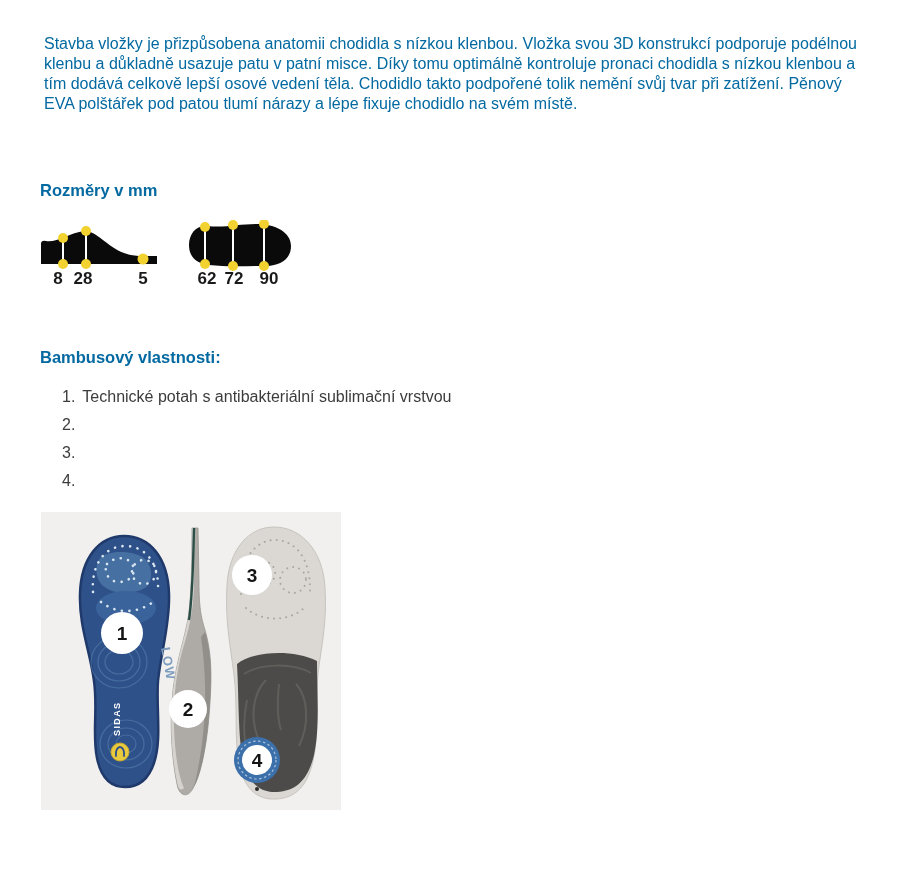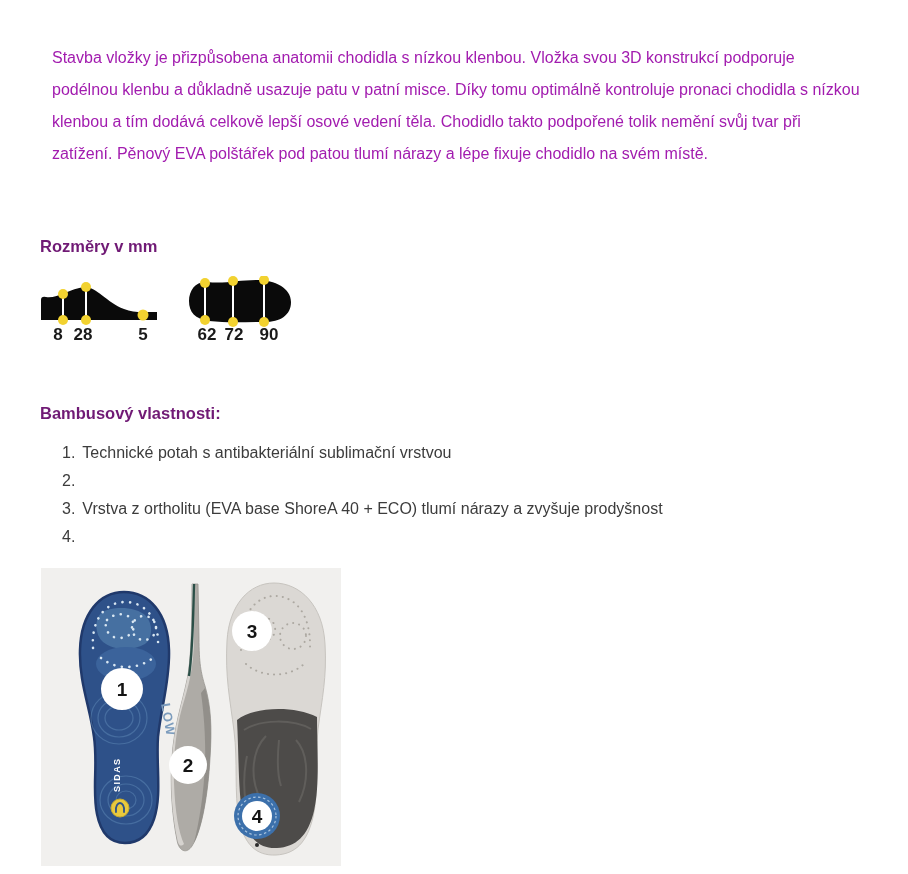--- a/index.html
+++ b/index.html
@@ -8,32 +8,32 @@
     position: relative;
     width: 908px;
     height: 874px;
     background: #ffffff;
     font-family: "Liberation Sans", "DejaVu Sans", sans-serif;
     color: #3c3c3c;
     padding: 30px 35px 0 40px;
     overflow: hidden;
   }
   .intro {
-    margin: 12px;
+    margin: 4px;
     max-width: 838px;
     font-size: 16px;
-    line-height: 32px;
-    color: #a21caf;
+    line-height: 20px;
+    color: #0369a1;
   }
   .section-heading {
     margin: 0;
     font-size: 16.5px;
     line-height: 20px;
     font-weight: 700;
-    color: #701a75;
+    color: #0369a1;
   }
   #dim-heading { margin-top: 66px; }
   #feat-heading { margin-top: 59px; }
   .diagrams {
     margin-top: 20px;
     display: flex;
     align-items: flex-start;
     gap: 22px;
   }
   .diagram-label {
@@ -132,21 +132,20 @@
   <ul class="features-list">
     <li class="feature-item">
       <span>1.</span>
       <span>Technické potah s antibakteriální sublimační vrstvou</span>
     </li>
     <li class="feature-item">
       <span>2.</span>
     </li>
     <li class="feature-item">
       <span>3.</span>
-      <span>Vrstva z ortholitu (EVA base ShoreA 40 + ECO) tlumí nárazy a zvyšuje prodyšnost</span>
     </li>
     <li class="feature-item">
       <span>4.</span>
     </li>
   </ul>
 
   <div class="figure">
     <svg width="300" height="298" viewBox="0 0 300 298">
       <rect width="300" height="298" fill="#F1F0EE"></rect>
 

